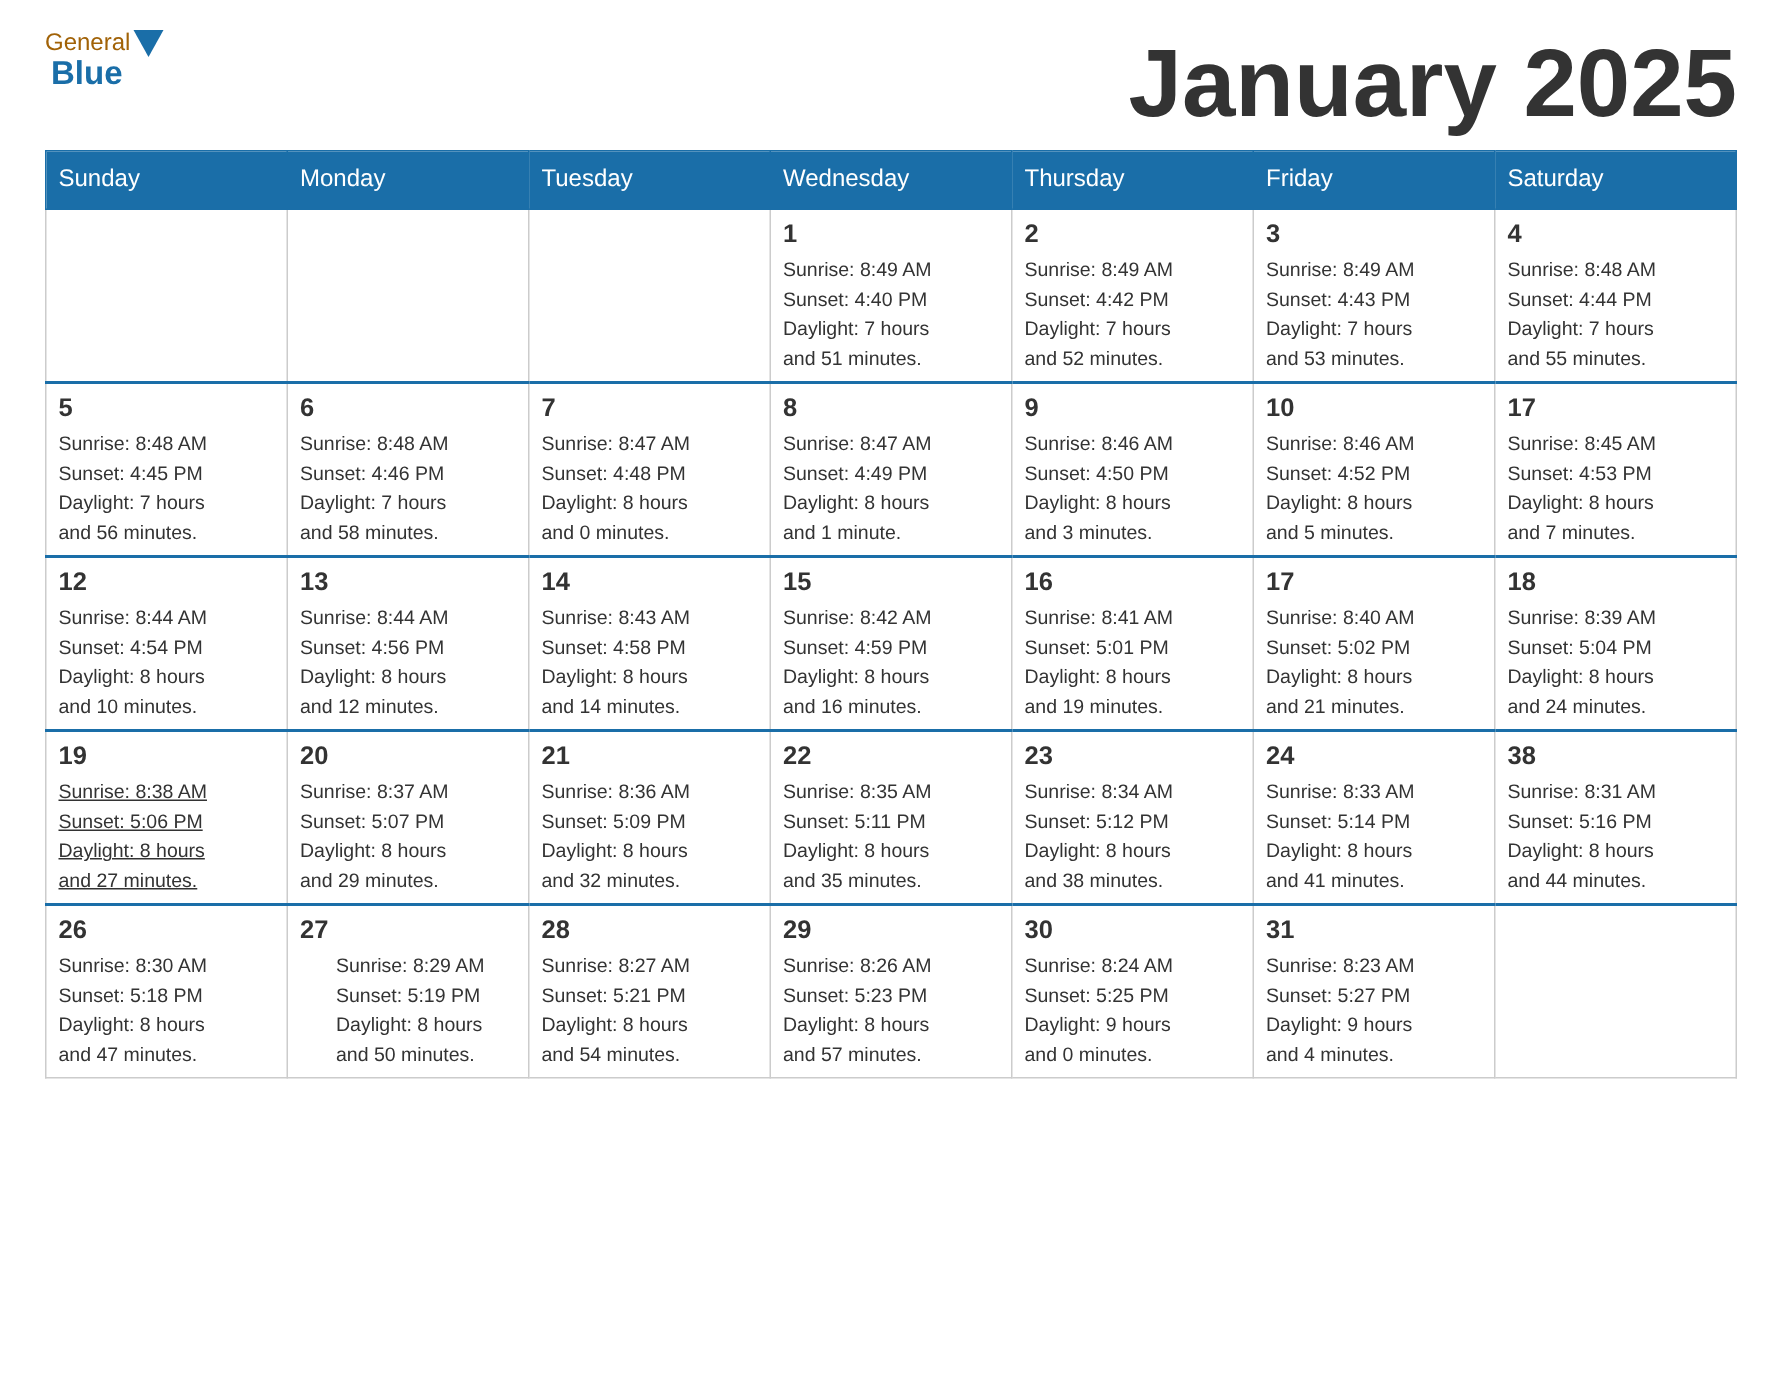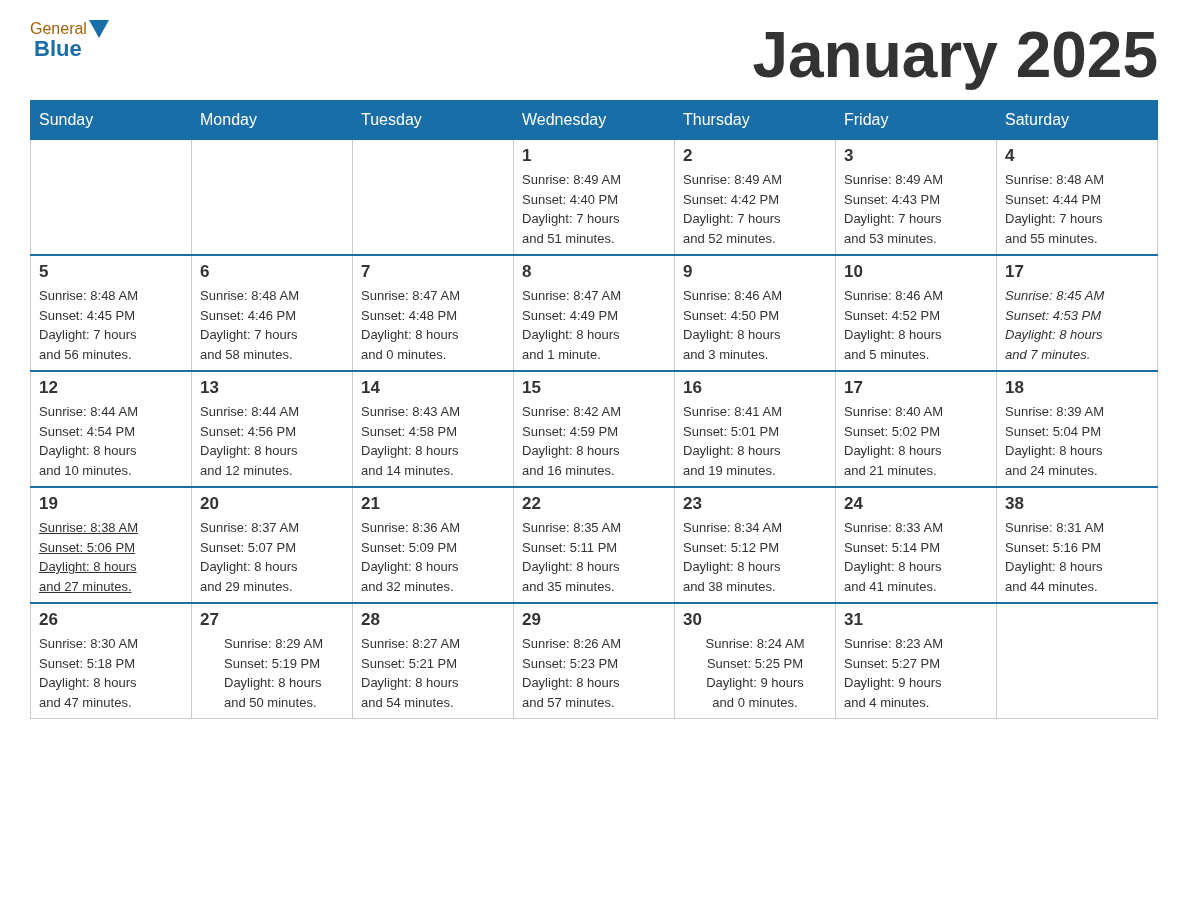--- a/index.html
+++ b/index.html
@@ -207,21 +207,21 @@
         </td>
         <td>
           <div class="day-number">10</div>
           <div class="day-info" style="white-space: pre-line;">Sunrise: 8:46 AM
 Sunset: 4:52 PM
 Daylight: 8 hours
 and 5 minutes.</div>
         </td>
         <td>
           <div class="day-number">17</div>
-          <div class="day-info" style="white-space: pre-line; font-style: italic;">Sunrise: 8:45 AM
+          <div class="day-info" style="white-space: pre-line;">Sunrise: 8:45 AM
 Sunset: 4:53 PM
 Daylight: 8 hours
 and 7 minutes.</div>
         </td>
       </tr>
       <tr>
         <td>
           <div class="day-number">12</div>
           <div class="day-info" style="white-space: pre-line;">Sunrise: 8:44 AM
 Sunset: 4:54 PM
@@ -346,21 +346,21 @@
         </td>
         <td>
           <div class="day-number">29</div>
           <div class="day-info" style="white-space: pre-line;">Sunrise: 8:26 AM
 Sunset: 5:23 PM
 Daylight: 8 hours
 and 57 minutes.</div>
         </td>
         <td>
           <div class="day-number">30</div>
-          <div class="day-info" style="white-space: pre-line; text-align: center;">Sunrise: 8:24 AM
+          <div class="day-info" style="white-space: pre-line;">Sunrise: 8:24 AM
 Sunset: 5:25 PM
 Daylight: 9 hours
 and 0 minutes.</div>
         </td>
         <td>
           <div class="day-number">31</div>
           <div class="day-info" style="white-space: pre-line;">Sunrise: 8:23 AM
 Sunset: 5:27 PM
 Daylight: 9 hours
 and 4 minutes.</div>

